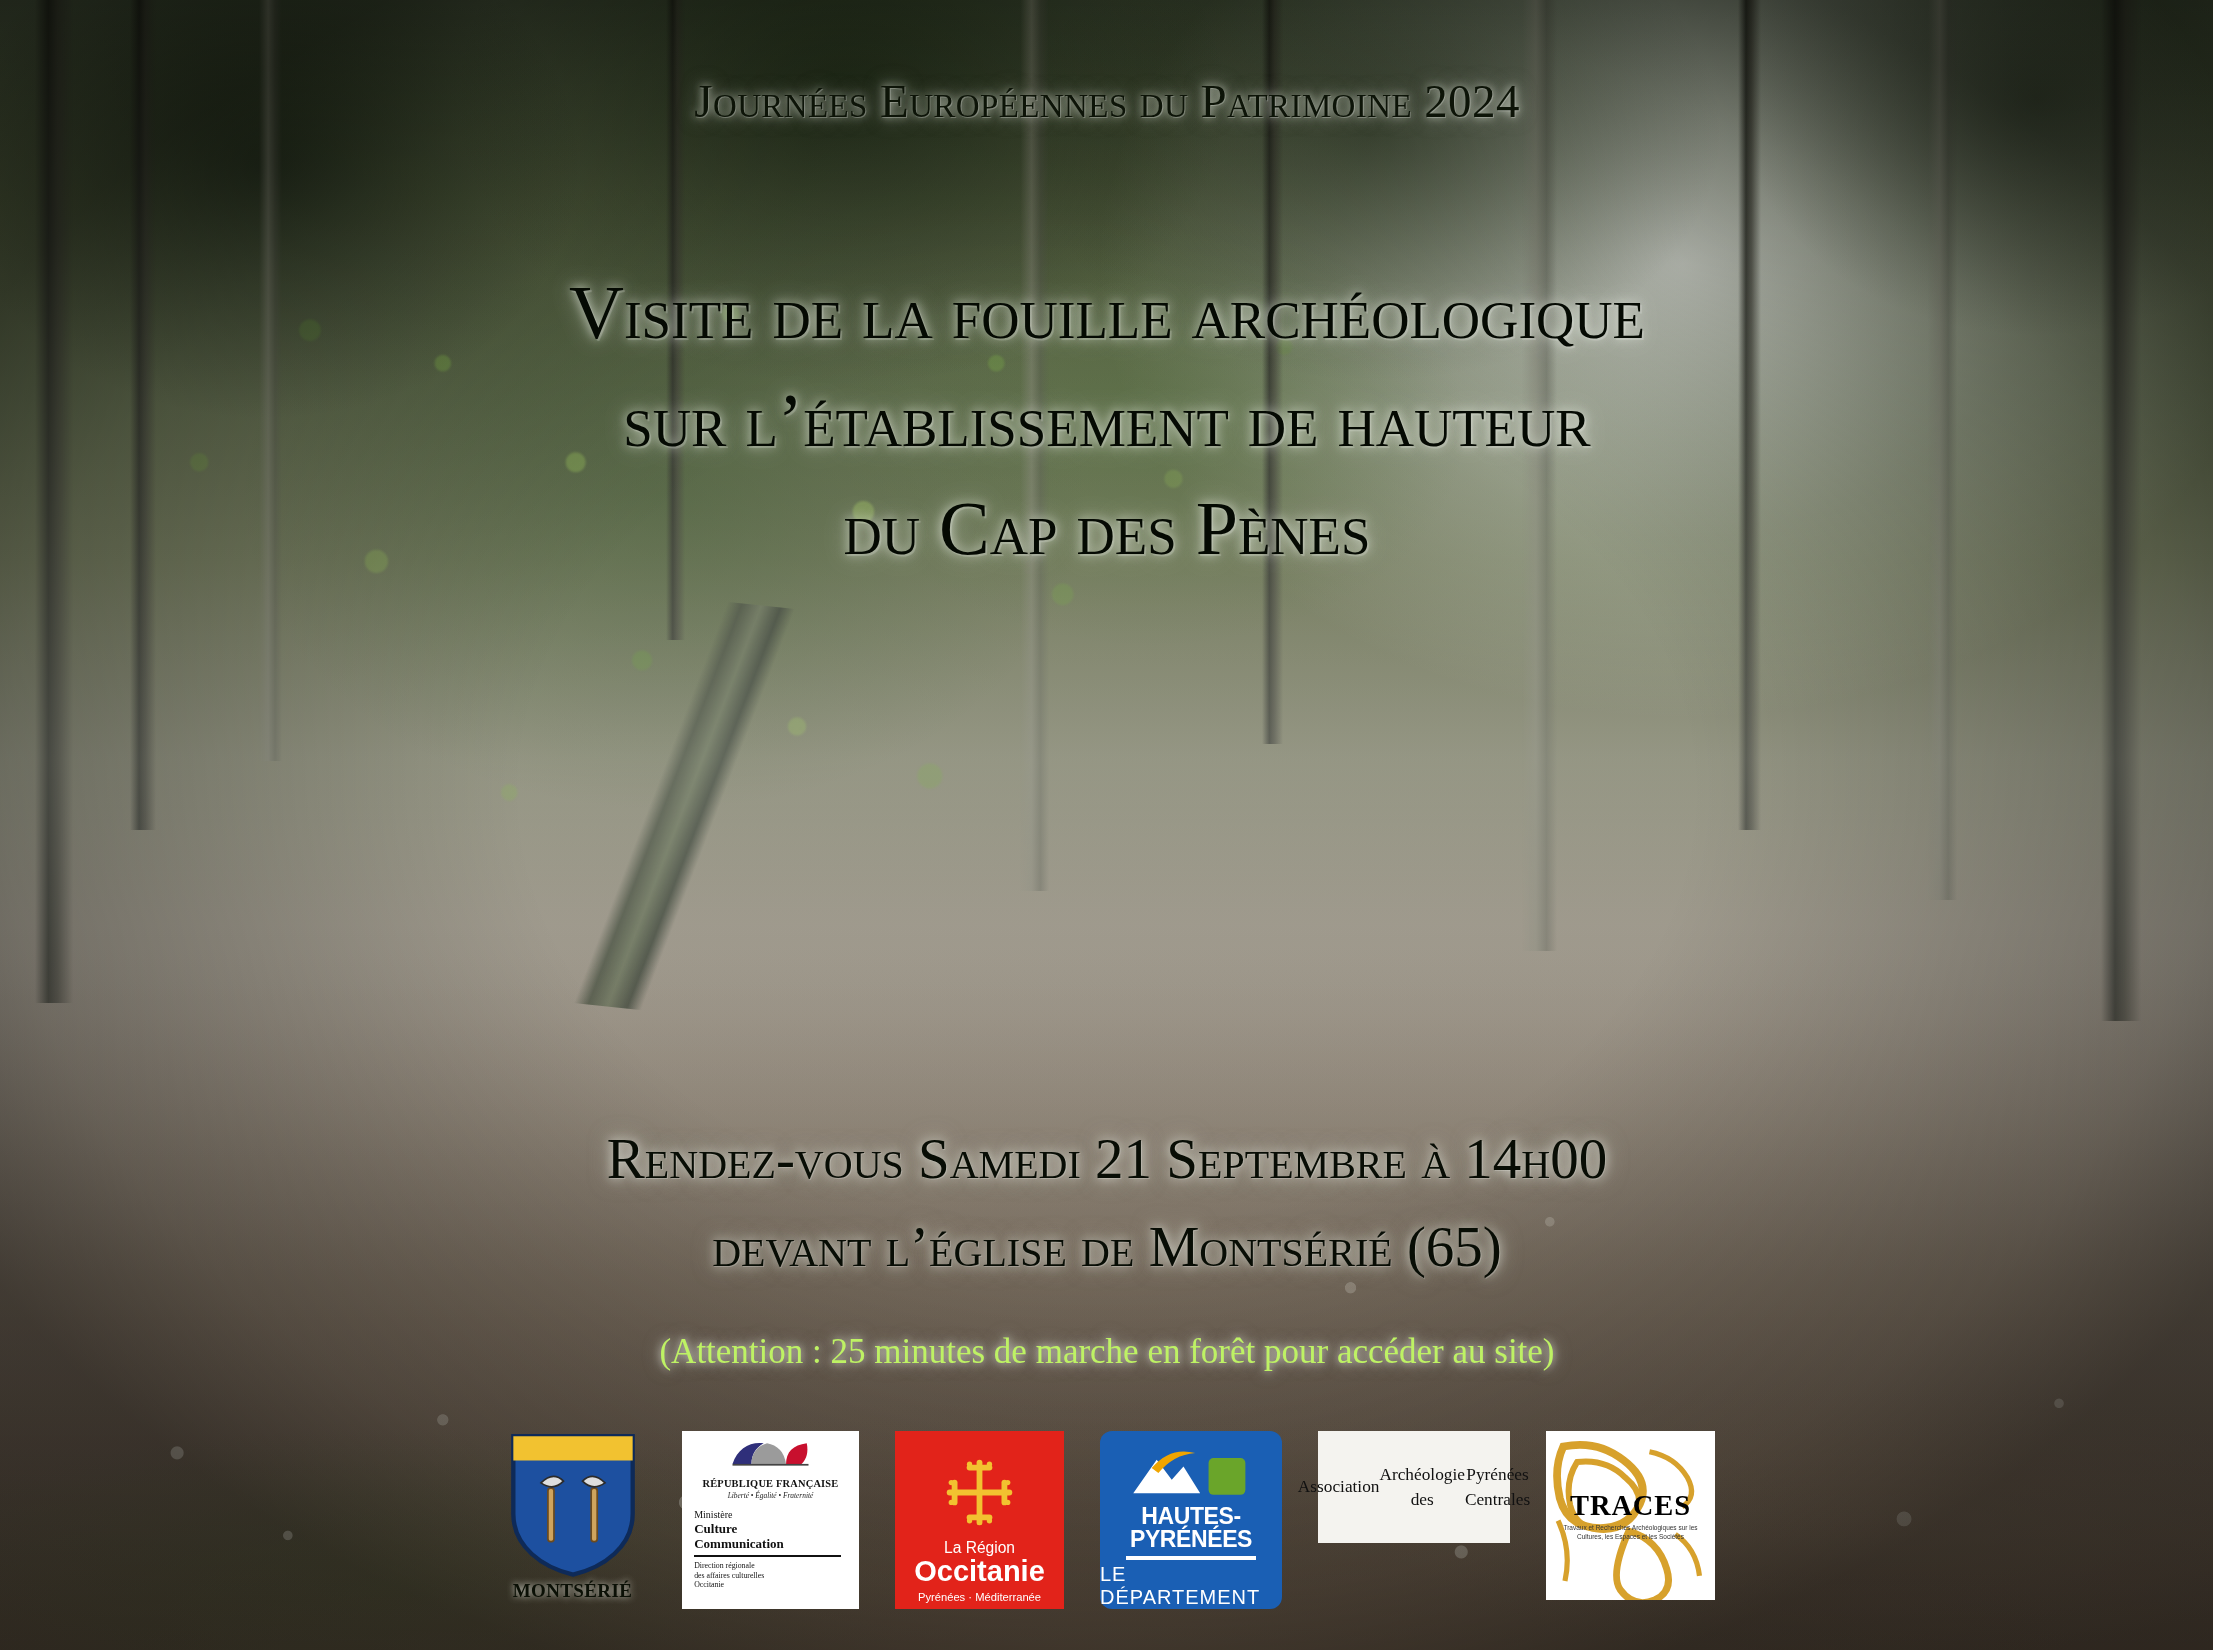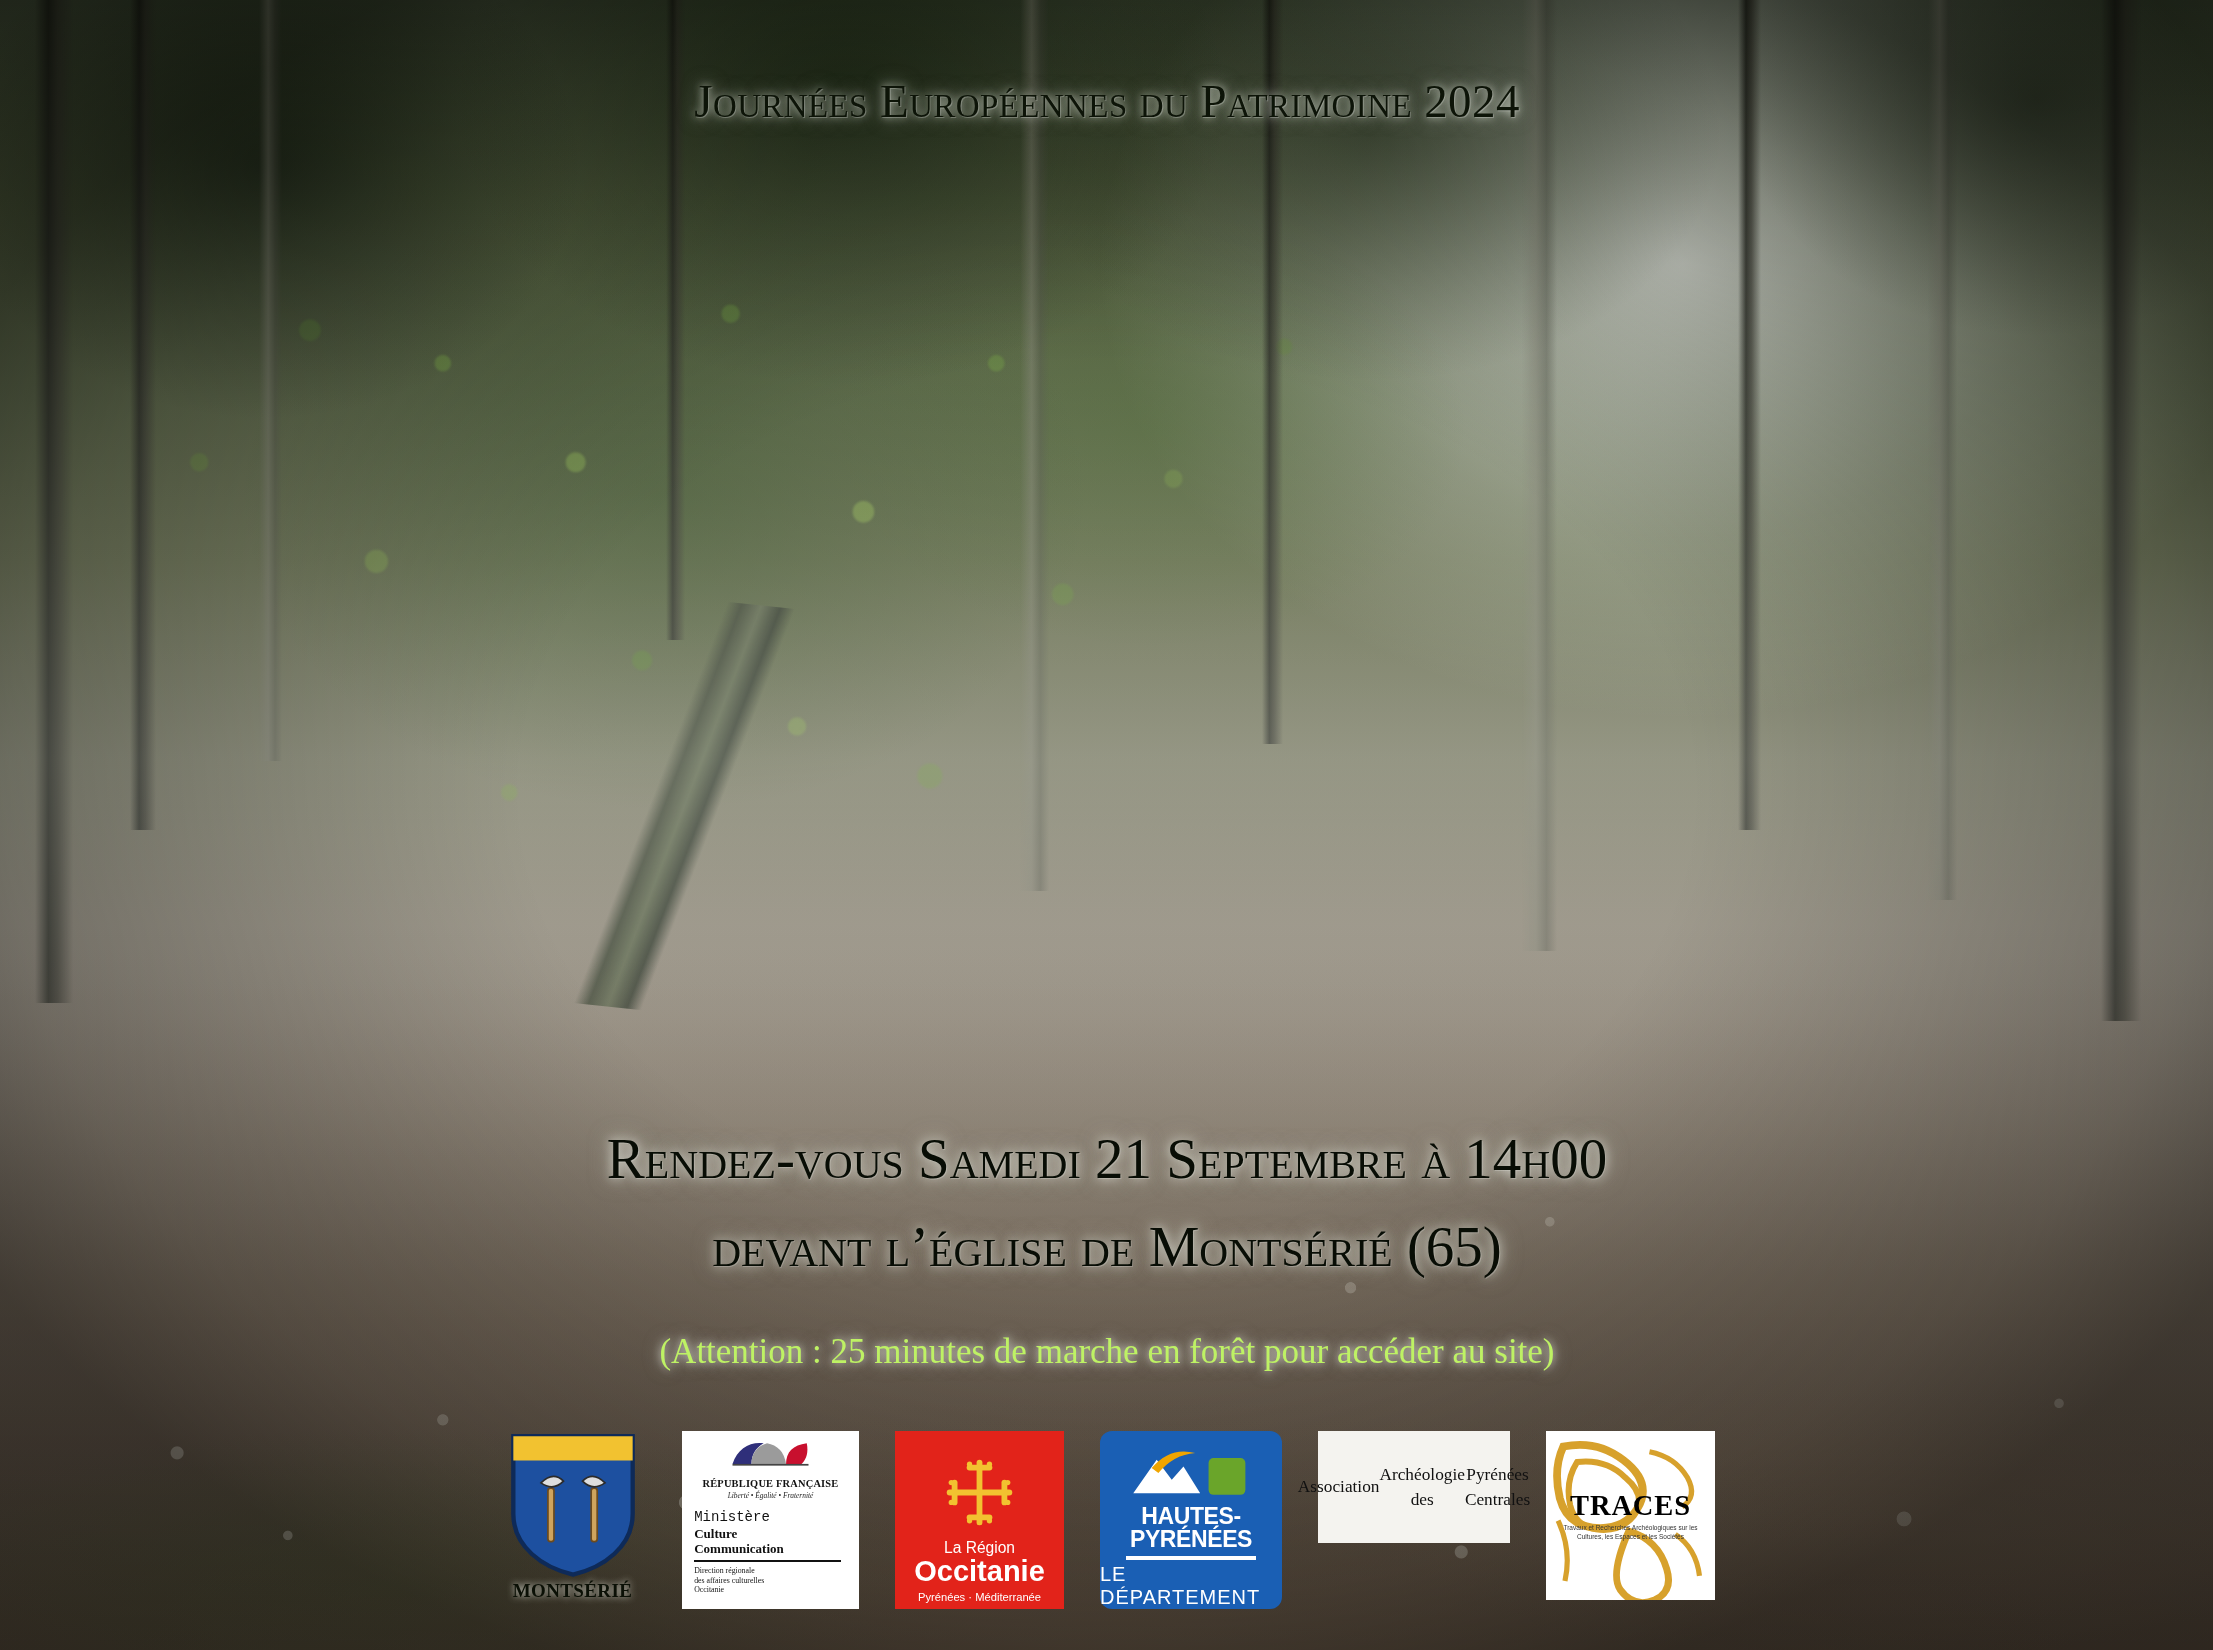--- a/index.html
+++ b/index.html
@@ -217,21 +217,21 @@
     align-items: center;
     padding: 7px 5.2px 5.2px;
   }
   .marianne { width: 83px; height: 38px; }
   .rf-line {
     font-size: 10.4px; font-weight: bold; color: #111;
     letter-spacing: 0.2px; margin-top: 1.7px; text-align: center;
   }
   .rf-motto { font-size: 7.4px; font-style: italic; color: #222; margin-top: 2.6px; }
   .culture-block { margin-top: 8.6px; width: 100%; text-align: left; padding-left: 7px; }
-  .culture-min { font-size: 14px; color: #111; font-family: Liberation Mono, monospace; }
+  .culture-min { font-size: 10px; color: #111; }
   .culture-big { font-size: 13px; font-weight: bold; color: #111; line-height: 1.05; margin-top: 1.7px; }
   .culture-rule { width: 92%; height: 2.6px; background: #111; margin: 4.3px 0 3.5px; }
   .culture-sub { font-size: 7.8px; color: #111; line-height: 1.25; }
 
   
   .logo-occitanie {
     width: 169px; height: 178px;
     background: #e2231a;
     color: #fff;
     display: flex; flex-direction: column;
@@ -326,20 +326,25 @@
 
   <div class="bg-layer bg-ground"></div>
   <div class="bg-layer bg-rocks"></div>
   <div class="bg-layer bg-fog"></div>
   <div class="bg-layer bg-vignette"></div>
 
   <div class="text-layer">
 
     <div class="kicker sc">Journées Européennes du Patrimoine 2024</div>
 
+    <div class="title sc">
+      <span class="line">Visite de la fouille archéologique</span>
+      <span class="line">sur l’établissement de hauteur</span>
+      <span class="line">du Cap des Pènes</span>
+    </div>
 
     <div class="meeting sc">
       <span class="line">Rendez-vous Samedi 21 Septembre à 14h00</span>
       <span class="line">devant l’église de Montsérié (65)</span>
     </div>
 
     <div class="note">(Attention : 25 minutes de marche en forêt pour accéder au site)</div>
   </div>
 
   <div class="logos">

